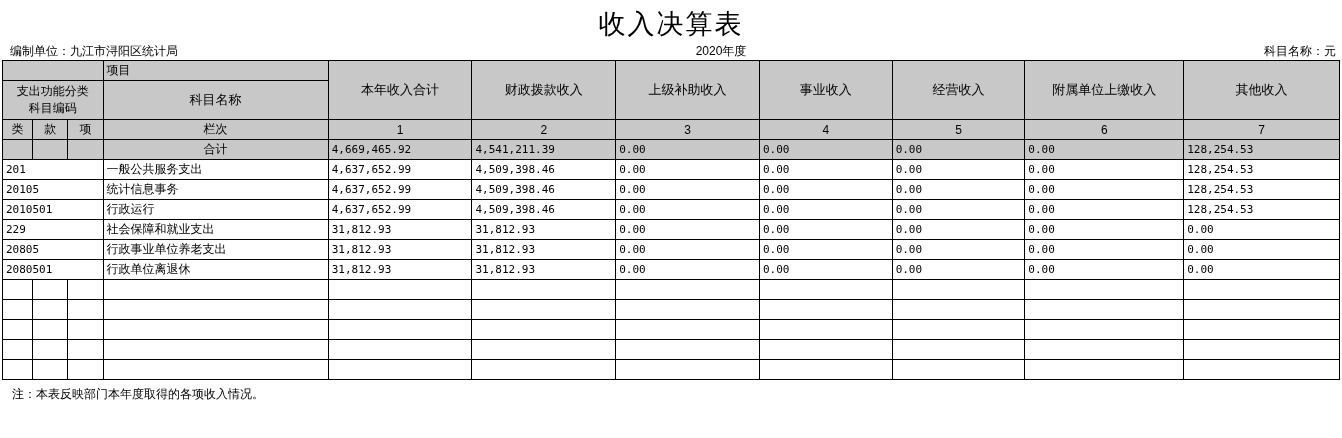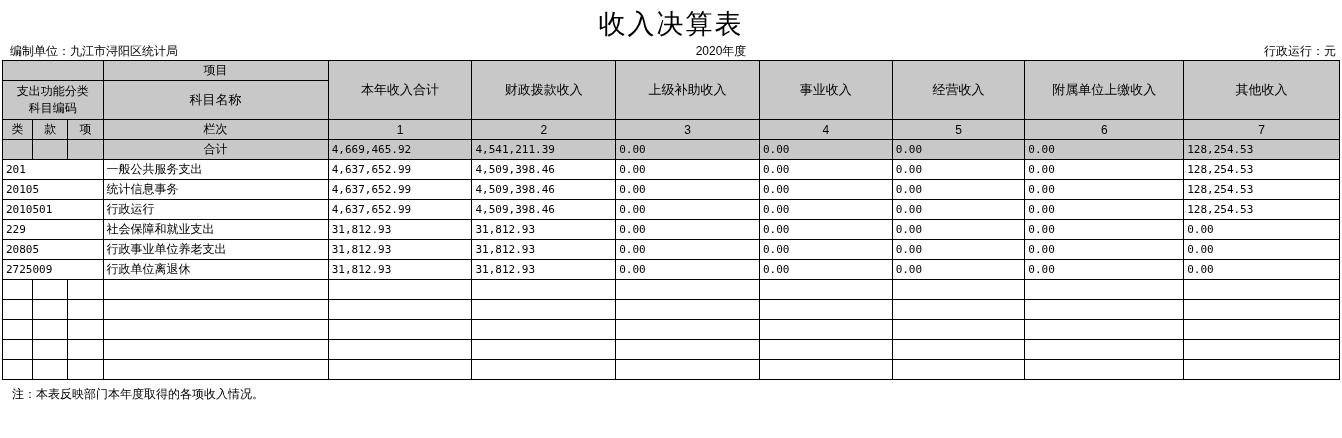--- a/index.html
+++ b/index.html
@@ -97,41 +97,40 @@
     background: #c8c8c8;
   }
   .center { text-align: center; }
   .blank-row td { height: 19px; }
   .note {
     font-size: 12px;
     padding-top: 6px;
     padding-left: 12px;
   }
   .xm-cell {
-    text-align: center;
     background: #c8c8c8;
     margin-left: 24px;
   }
   .corner-top {
     background: #c8c8c8;
     text-align: center;
   }
 </style>
 </head>
 <body>
 
 <div class="page">
 
   <div class="title">收入决算表</div>
 
 
   <div class="meta-row">
     <div class="meta-left">编制单位：九江市浔阳区统计局</div>
     <div class="meta-center">2020年度</div>
-    <div class="meta-unit">行政运行：元</div>
+    <div class="meta-unit">科目名称：元</div>
   </div>
 
   <table class="main">
     <colgroup>
       <col style="width:30px">
       <col style="width:35px">
       <col style="width:35px">
       <col style="width:224px">
       <col style="width:143px">
       <col style="width:143px">
@@ -241,21 +240,21 @@
         <td class="num">31,812.93</td>
         <td class="num">31,812.93</td>
         <td class="num">0.00</td>
         <td class="num">0.00</td>
         <td class="num">0.00</td>
         <td class="num">0.00</td>
         <td class="num">0.00</td>
       </tr>
 
       <tr>
-        <td class="code" colspan="3">2725009</td>
+        <td class="code" colspan="3">2080501</td>
         <td class="name indent2">行政单位离退休</td>
         <td class="num">31,812.93</td>
         <td class="num">31,812.93</td>
         <td class="num">0.00</td>
         <td class="num">0.00</td>
         <td class="num">0.00</td>
         <td class="num">0.00</td>
         <td class="num">0.00</td>
       </tr>
 

